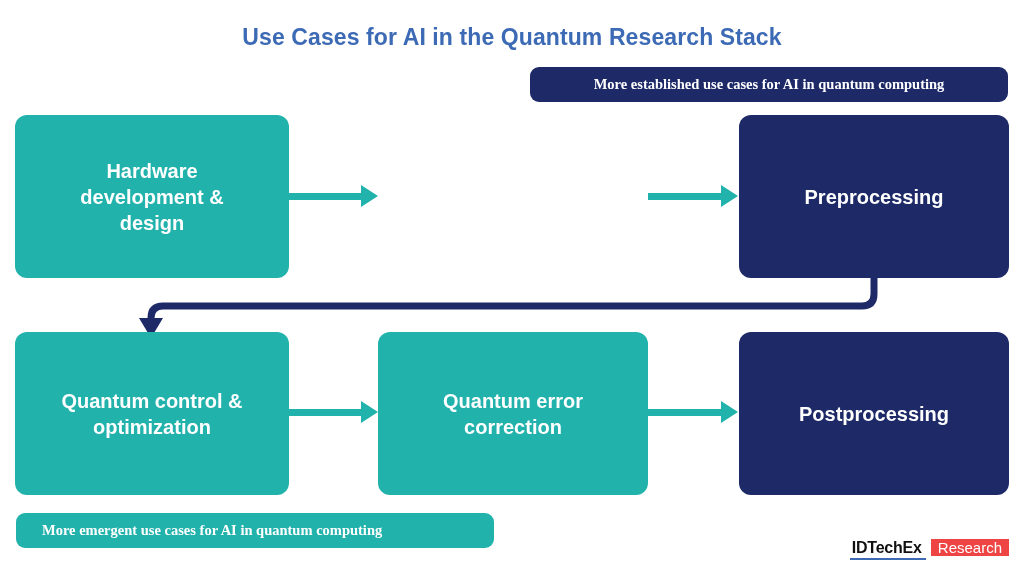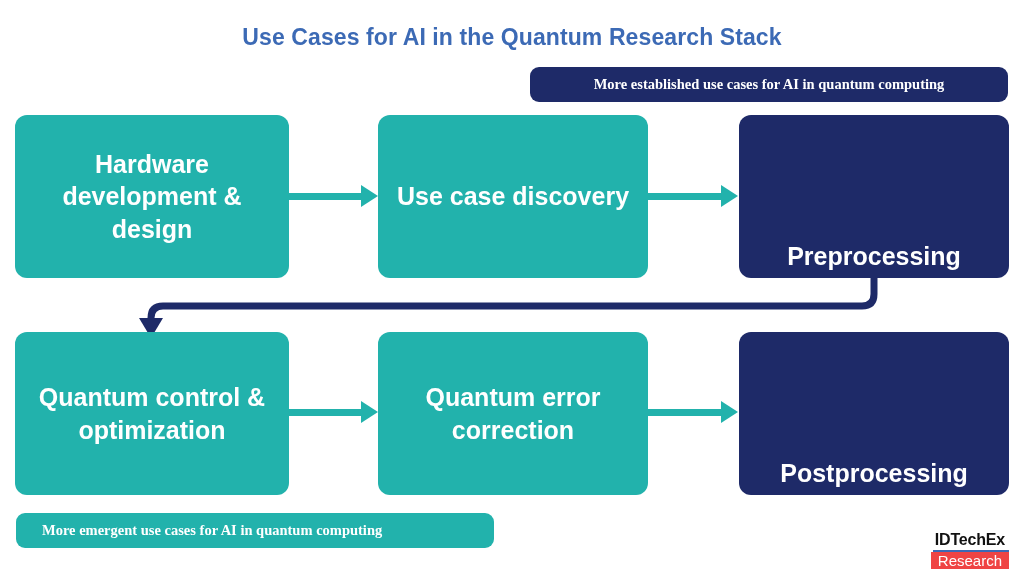--- a/index.html
+++ b/index.html
@@ -72,26 +72,26 @@
   .node {
     position: absolute;
     box-sizing: border-box;
     border-radius: 12px;
     display: flex;
     align-items: center;
     justify-content: center;
     text-align: center;
     color: #ffffff;
     font-weight: bold;
-    font-size: 25px;
+    font-size: 20px;
     line-height: 1.3;
-    padding: 6px 14px;
+    padding: 12px 14px;
   }
   .node.teal { background: #22b2ac; }
-  .node.navy { background: #1e2a68; align-items: flex-end; }
+  .node.navy { background: #1e2a68; }
 
   .node .label { display: block; white-space: pre-line; }
 
   
   .col-1 { left: 15px;  width: 274px; }
   .col-2 { left: 378px; width: 270px; }
   .col-3 { left: 739px; width: 270px; }
   .row-1 { top: 115px; height: 163px; }
   .row-2 { top: 332px; height: 163px; }
 
@@ -129,25 +129,24 @@
     top: 268px;
     width: 760px;
     height: 70px;
     pointer-events: none;
   }
 
   
   .logo {
     position: absolute;
     right: 15px;
-    bottom: 22px;
-    display: flex;
-    align-items: flex-end;
+    bottom: 14px;
+    display: flex;
+    align-items: flex-start;
     height: 23px;
-    flex-direction: column;
   }
   .logo-word {
     display: flex;
     align-items: center;
     font-size: 16px;
     font-weight: bold;
     color: #111111;
     letter-spacing: -0.2px;
     border-bottom: 2.5px solid #3c6ab5;
     padding: 0 4px 1px 2px;
@@ -172,23 +171,20 @@
   <div class="banner banner-established">
     <span>More established use cases for AI in quantum computing</span>
   </div>
 
   <div class="node teal col-1 row-1">
     <span class="label">Hardware
 development &amp;
 design</span>
   </div>
 
-  <div class="node teal col-2 row-1">
-    <span class="label">Use case discovery</span>
-  </div>
 
   <div class="node navy col-3 row-1">
     <span class="label">Preprocessing</span>
   </div>
 
   <div class="arrow-h a1-shaft"></div>
   <div class="arrow-head-r a1-head"></div>
 
   <div class="arrow-h a2-shaft"></div>
   <div class="arrow-head-r a2-head"></div>

